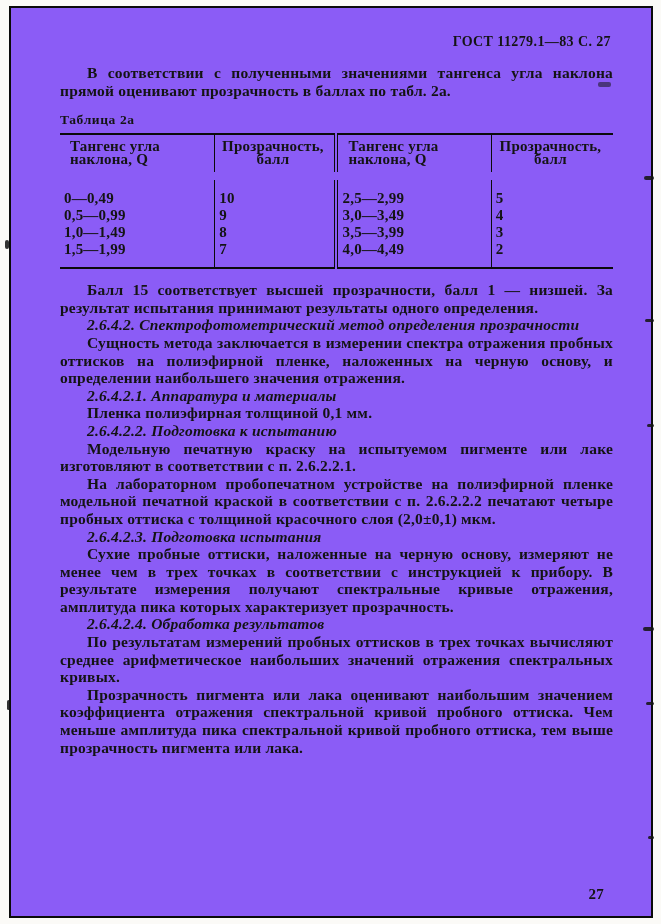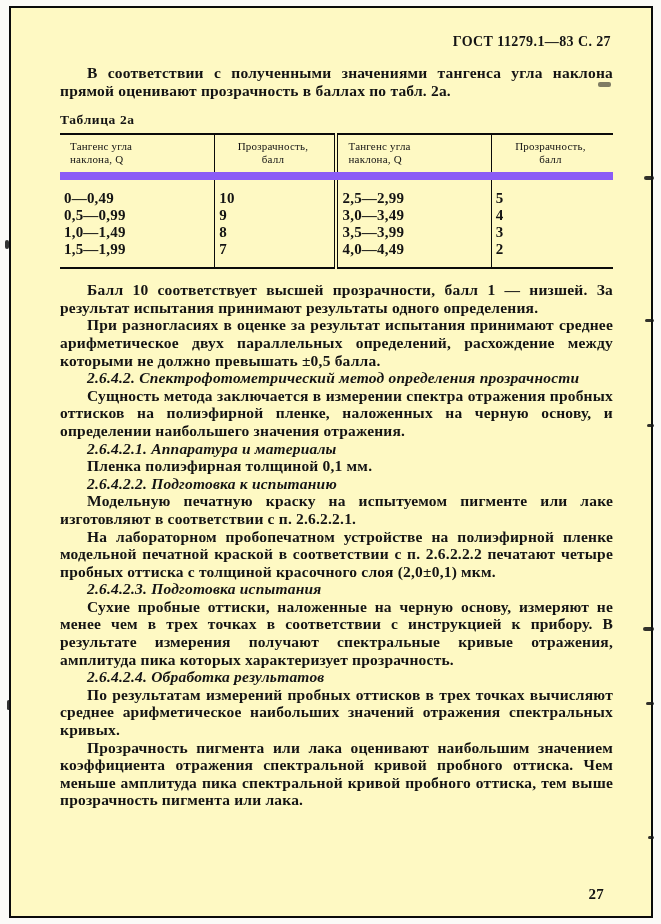--- a/index.html
+++ b/index.html
@@ -4,21 +4,21 @@
 <style>
   html,body{margin:0;padding:0;}
   body{
     width:661px;height:924px;position:relative;overflow:hidden;
     background:#fbfaf7;color:#141414;
     font-family:"Liberation Serif","DejaVu Serif",serif;
     font-weight:700;
   }
   .page-frame{
     position:absolute;left:9px;top:6px;right:8px;bottom:6px;
-    border:2.5px solid #0b0b0b;background:#fef9c3;overflow:hidden;
+    border:2.5px solid #0b0b0b;background:#8b5cf6;overflow:hidden;
   }
   .content{
     position:absolute;left:49px;top:26px;width:553px;
   }
   .doc-header{
     text-align:right;font-size:14px;letter-spacing:.4px;
     margin:0 2px 14px 0;
   }
   p{margin:0;}
   .para{
@@ -32,21 +32,21 @@
   .tbl-caption{
     text-align:left;font-size:13.5px;letter-spacing:.6px;
     margin:13px 6px 5px 0;
   }
   table.tbl{
     width:100%;border-collapse:collapse;
     border-top:2px solid #0b0b0b;border-bottom:2.5px solid #0b0b0b;
     margin:0 0 12px 0;
   }
   table.tbl th{
-    font-size:11px;font-weight:400;line-height:12.5px;
+    font-size:15px;font-weight:700;line-height:12.5px;
     text-align:left;vertical-align:top;
     padding:5px 8px 7px 10px;white-space:pre-line;
     border-bottom:8px solid #8b5cf6;letter-spacing:.2px;
   }
   table.tbl th:nth-child(2),table.tbl th:nth-child(4){text-align:center;padding-left:4px;}
   table.tbl td{
     font-size:15px;line-height:17px;
     padding:0 4px;letter-spacing:.2px;
   }
   table.tbl th+th,table.tbl td+td{border-left:1.6px solid #0b0b0b;}
@@ -113,22 +113,21 @@
         </tr>
         <tr>
           <td>1,5—1,99</td>
           <td>7</td>
           <td>4,0—4,49</td>
           <td>2</td>
         </tr>
       </tbody>
     </table>
 
-    <p class="para">Балл 10 соответствует высшей прозрачности, балл 1 — низшей. За результат испытания принимают результаты одного определения.</p>
-    <p class="para">При разногласиях в оценке за результат испытания принимают среднее арифметическое двух параллельных определений, расхождение между которыми не должно превышать ±0,5 балла.</p>
+    <p class="para">Балл 15 соответствует высшей прозрачности, балл 1 — низшей. За результат испытания принимают результаты одного определения.</p>
     <p class="head">2.6.4.2. Спектрофотометрический метод определения прозрачности</p>
     <p class="para">Сущность метода заключается в измерении спектра отражения пробных оттисков на полиэфирной пленке, наложенных на черную основу, и определении наибольшего значения отражения.</p>
     <p class="head">2.6.4.2.1. Аппаратура и материалы</p>
     <p class="para">Пленка полиэфирная толщиной 0,1 мм.</p>
     <p class="head">2.6.4.2.2. Подготовка к испытанию</p>
     <p class="para">Модельную печатную краску на испытуемом пигменте или лаке изготовляют в соответствии с п. 2.6.2.2.1.</p>
     <p class="para">На лабораторном пробопечатном устройстве на полиэфирной пленке модельной печатной краской в соответствии с п. 2.6.2.2.2 печатают четыре пробных оттиска с толщиной красочного слоя (2,0±0,1) мкм.</p>
     <p class="head">2.6.4.2.3. Подготовка испытания</p>
     <p class="para">Сухие пробные оттиски, наложенные на черную основу, измеряют не менее чем в трех точках в соответствии с инструкцией к прибору. В результате измерения получают спектральные кривые отражения, амплитуда пика которых характеризует прозрачность.</p>
     <p class="head">2.6.4.2.4. Обработка результатов</p>

